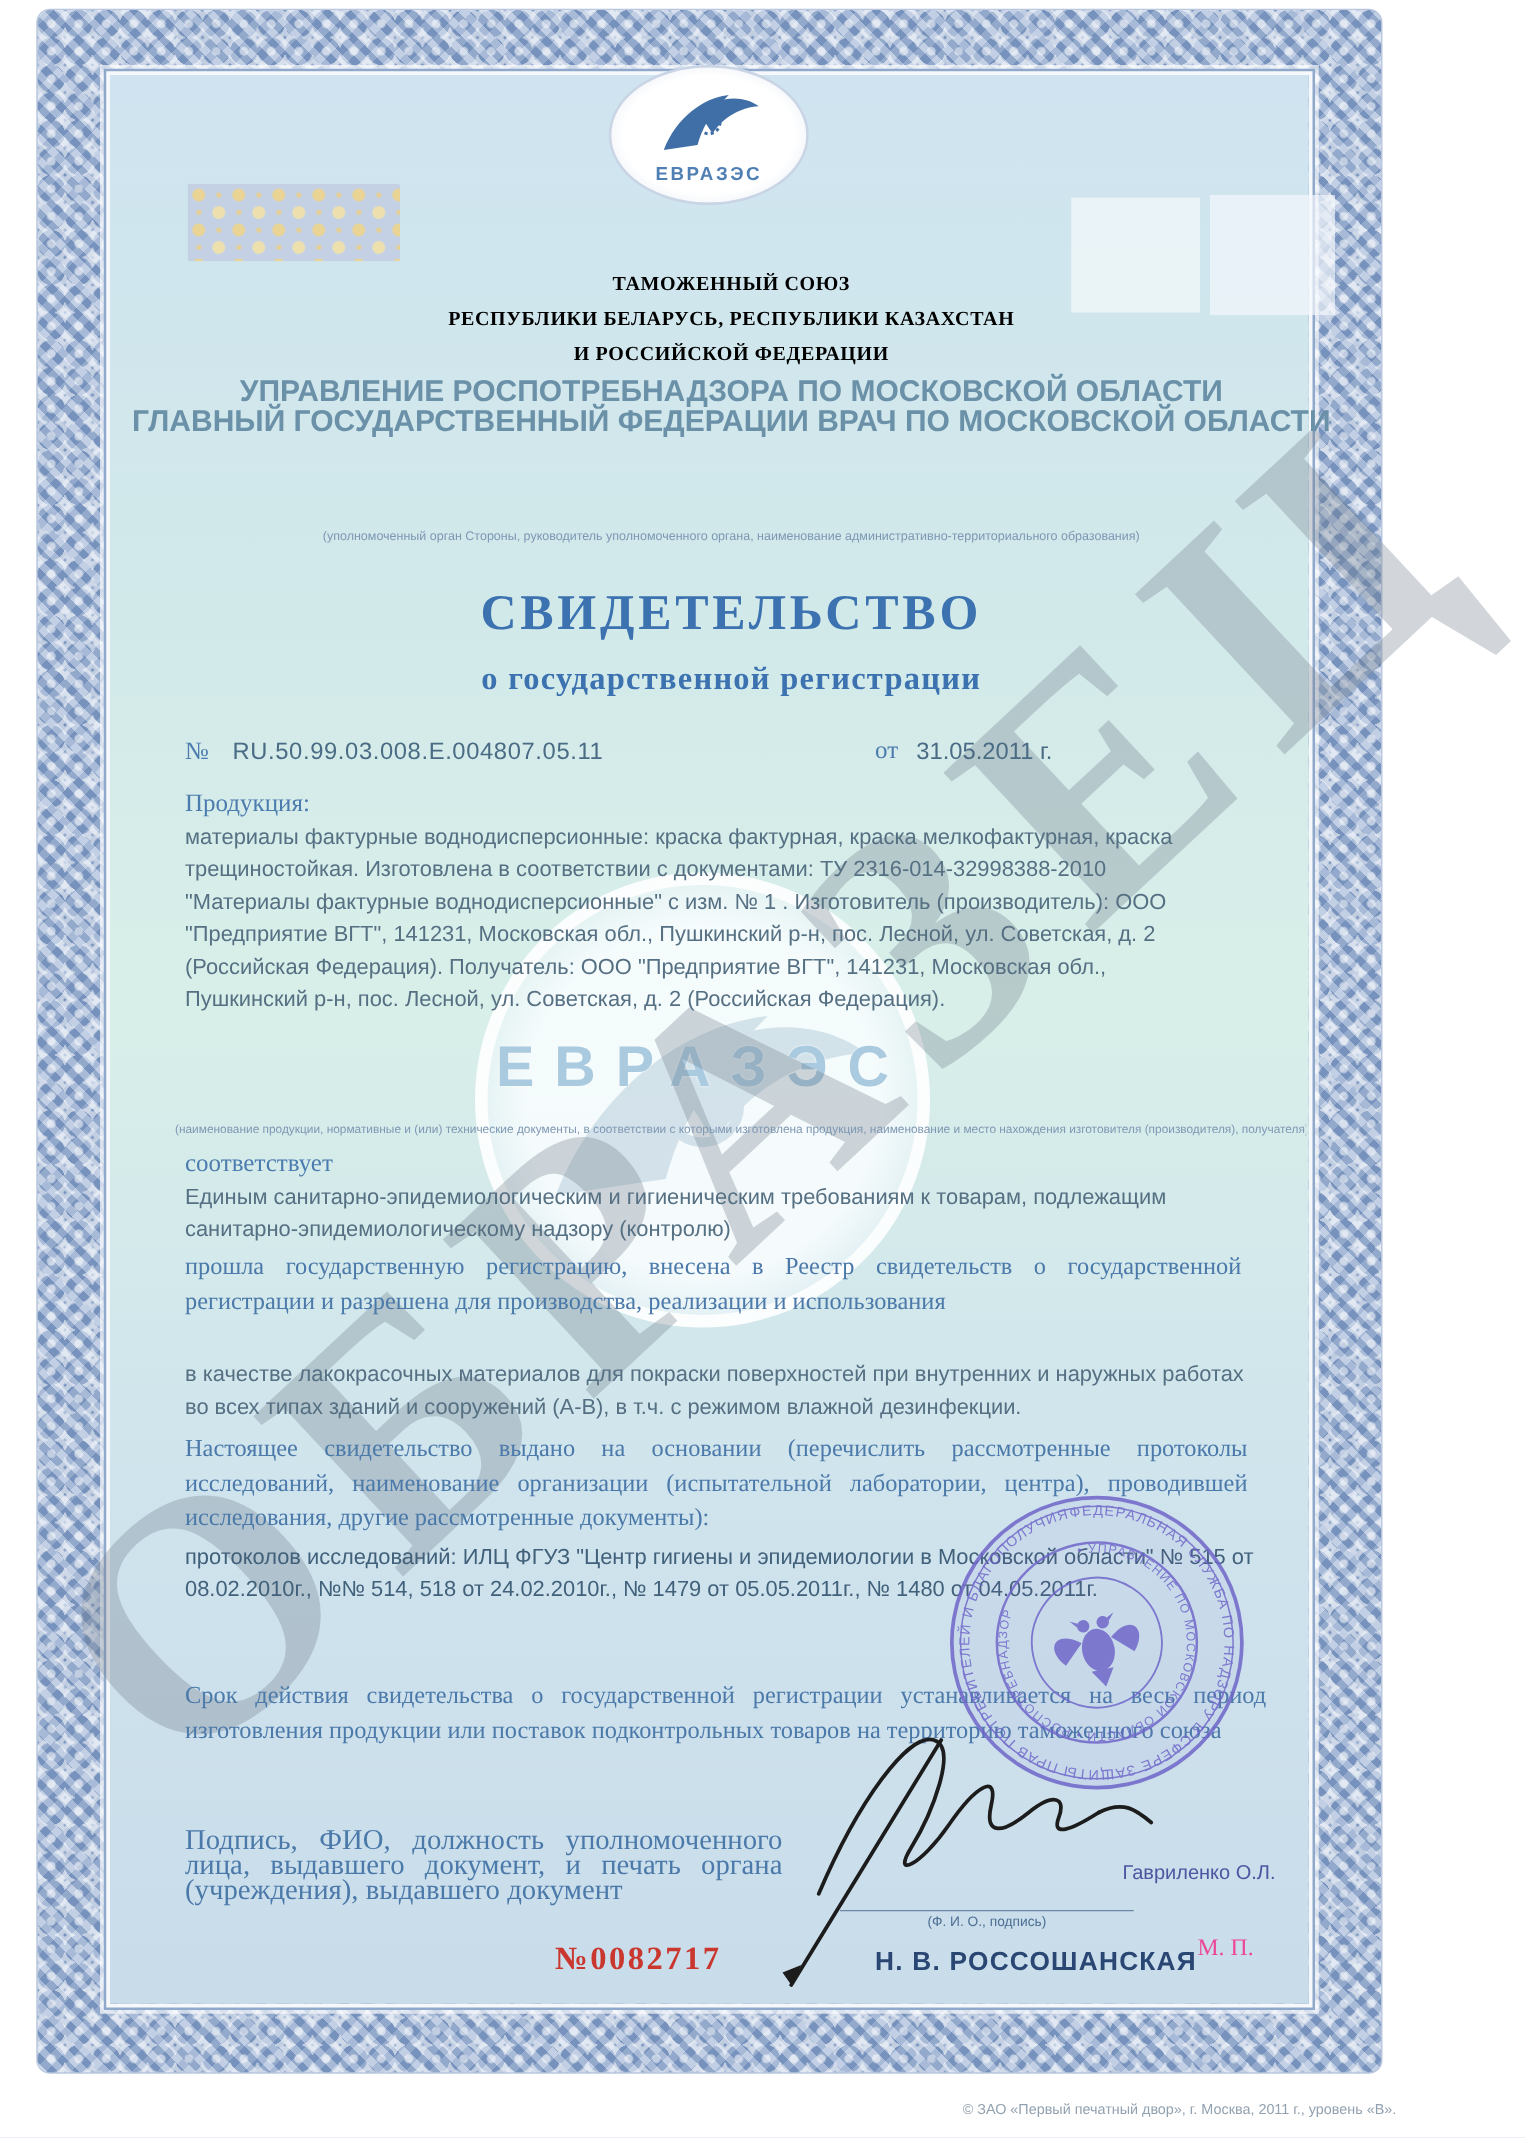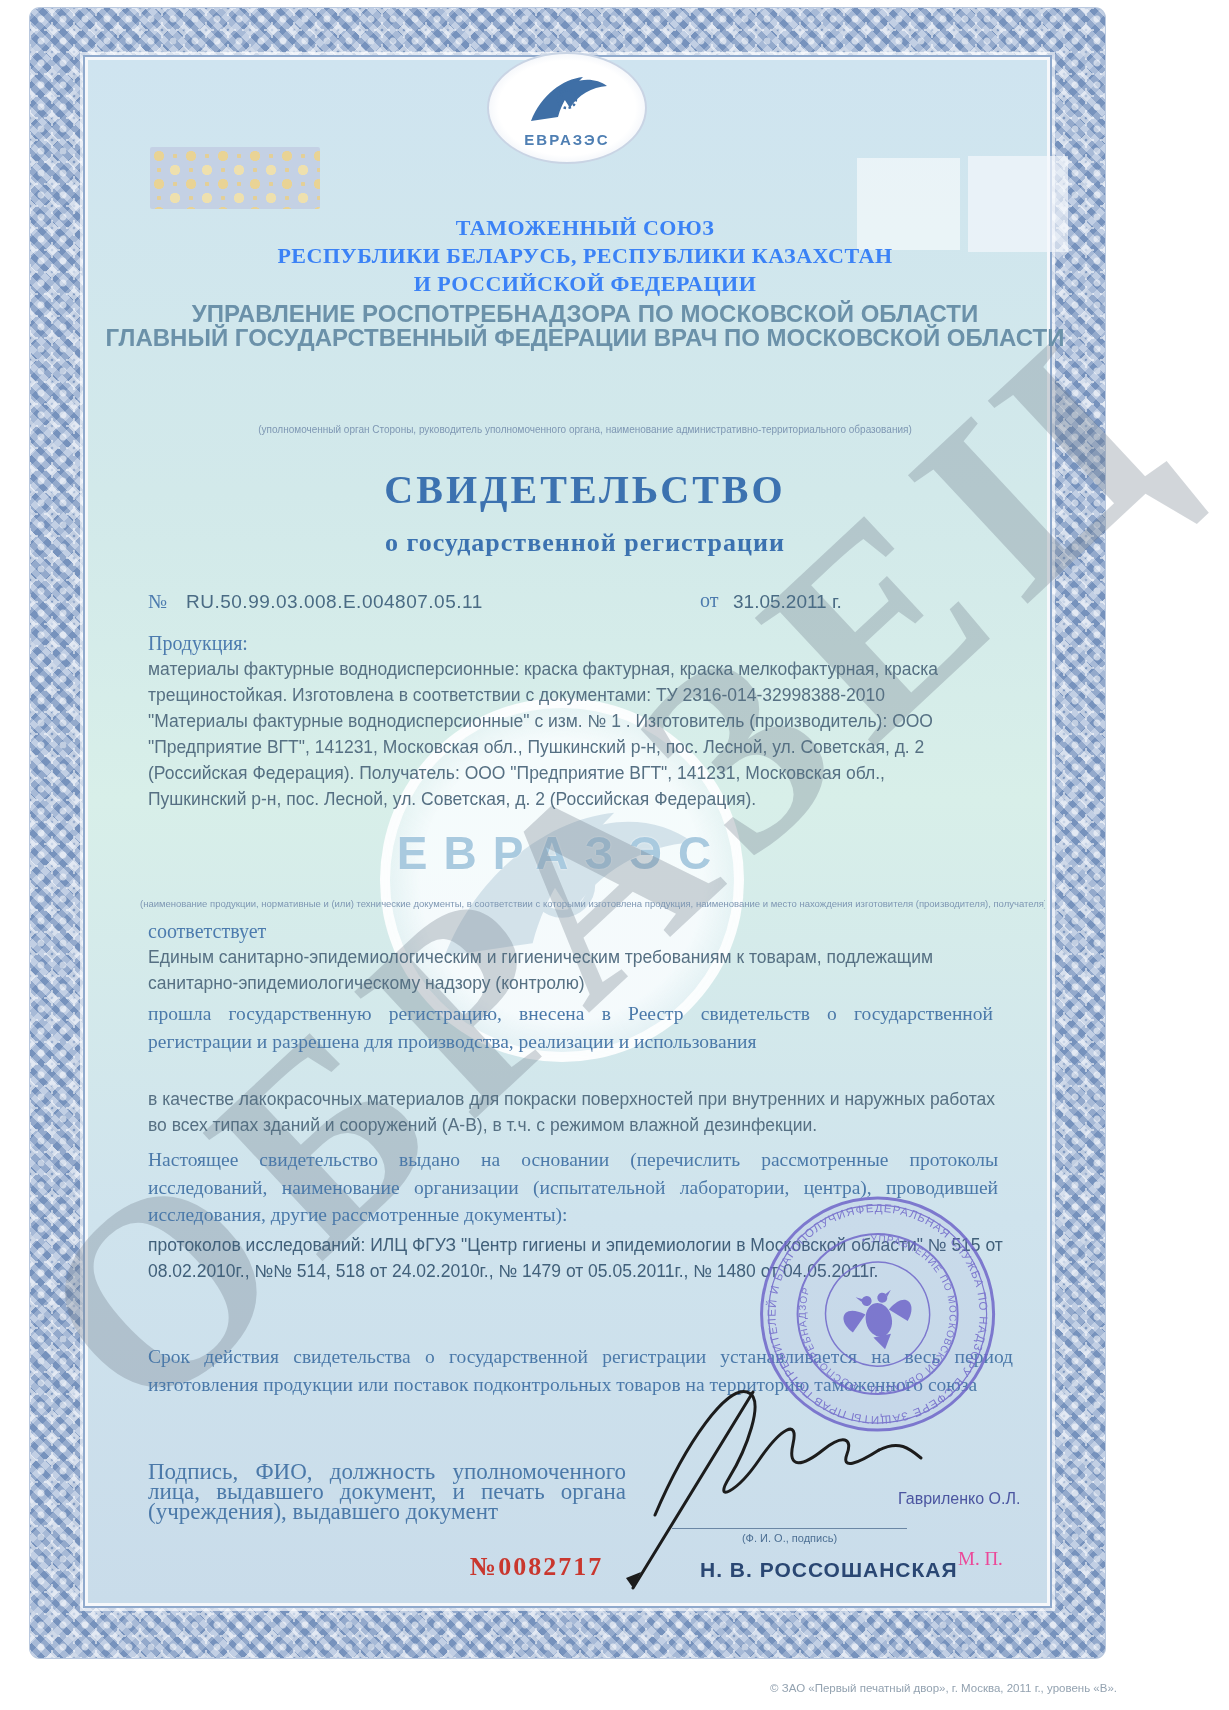--- a/index.html
+++ b/index.html
@@ -80,21 +80,21 @@
     display:flex;align-items:center;justify-content:center;
     transform:rotate(-43deg);
     font-family:"Liberation Serif",serif;font-weight:bold;
     font-size:268px;letter-spacing:30px;white-space:nowrap;
     color:var(--wm-gray);opacity:.30;pointer-events:none;
   }
 
   
   .z{position:absolute;z-index:3;}
   .center{text-align:center;}
-  .hdr-serif{font-family:"Liberation Serif",serif;font-weight:bold;color:#3b82f6;font-size:22px;line-height:28px;letter-spacing:.5px;}
+  .hdr-serif{font-family:"Liberation Serif",serif;font-weight:bold;color:#000000;font-size:16px;line-height:28px;letter-spacing:.5px;}
   .hdr-sans{font-weight:bold;color:var(--header-sans);font-size:24px;line-height:23.5px;}
   .caption{color:#7e97b3;white-space:nowrap;overflow:hidden;}
   .title-main{font-family:"Liberation Serif",serif;font-weight:bold;color:var(--accent);font-size:40px;letter-spacing:3px;}
   .title-sub{font-family:"Liberation Serif",serif;font-weight:bold;color:var(--accent);font-size:26px;letter-spacing:1px;}
   .serif-label{font-family:"Liberation Serif",serif;color:#4c7bae;font-size:20px;}
   .sans-para{color:var(--sans-text);font-size:17.5px;line-height:26px;}
   .serif-para{font-family:"Liberation Serif",serif;color:var(--serif-text);font-size:19.5px;line-height:27.5px;text-align:justify;}
   .serial{font-family:"Liberation Serif",serif;font-weight:bold;color:var(--serial-red);font-size:26px;letter-spacing:2px;}
   .signer-name{font-weight:bold;color:var(--name-navy);font-size:21px;letter-spacing:1px;}
   .footer-note{position:absolute;right:112px;top:1682px;font-size:11.5px;color:#93a2b0;z-index:3;}
@@ -166,21 +166,21 @@
 
   <div class="z serif-para" style="left:148px;top:1000px;width:845px;">прошла государственную регистрацию, внесена в Реестр свидетельств о государственной регистрации и разрешена для производства, реализации и использования</div>
   <div class="z sans-para" style="left:148px;top:1086px;width:865px;">в качестве лакокрасочных материалов для покраски поверхностей при внутренних и наружных работах во всех типах зданий и сооружений (А-В), в т.ч. с режимом влажной дезинфекции.</div>
 
   <div class="z serif-para" style="left:148px;top:1146px;width:850px;">Настоящее свидетельство выдано на основании (перечислить рассмотренные протоколы исследований, наименование организации (испытательной лаборатории, центра), проводившей исследования, другие рассмотренные документы):</div>
   <div class="z sans-para" style="left:148px;top:1232px;width:905px;color:#41607a;">протоколов исследований: ИЛЦ ФГУЗ "Центр гигиены и эпидемиологии в Московской области" № 515 от 08.02.2010г., №№ 514, 518 от 24.02.2010г., № 1479 от 05.05.2011г., № 1480 от 04.05.2011г.</div>
 
   <div class="z serif-para" style="left:148px;top:1343px;width:865px;">Срок действия свидетельства о государственной регистрации устанавливается на весь период изготовления продукции или поставок подконтрольных товаров на территорию таможенного союза</div>
 
   <div class="z serif-para" style="left:148px;top:1462px;width:478px;font-size:23px;line-height:20px;">Подпись, ФИО, должность уполномоченного лица, выдавшего документ, и печать органа (учреждения), выдавшего документ</div>
-  <div class="z serial" style="left:470px;top:1552px;">№0082717</div>
+  <div class="z serial" style="left:444px;top:1552px;">№0082717</div>
 
   <div class="sign-line"></div>
   <div class="z caption center" style="left:672px;top:1532px;width:235px;font-size:11px;color:#4c6f93;">(Ф. И. О., подпись)</div>
   <div class="z" style="left:898px;top:1490px;font-size:16px;color:#4b55a0;">Гавриленко О.Л.</div>
   <div class="z signer-name" style="left:700px;top:1558px;">Н. В. РОССОШАНСКАЯ</div>
   <div class="z" style="left:958px;top:1548px;font-family:'Liberation Serif',serif;font-size:19px;color:#ec4899;">М. П.</div>
 
   <div class="stamp">
     <svg width="252" height="252" viewBox="0 0 252 252">
       <g>

